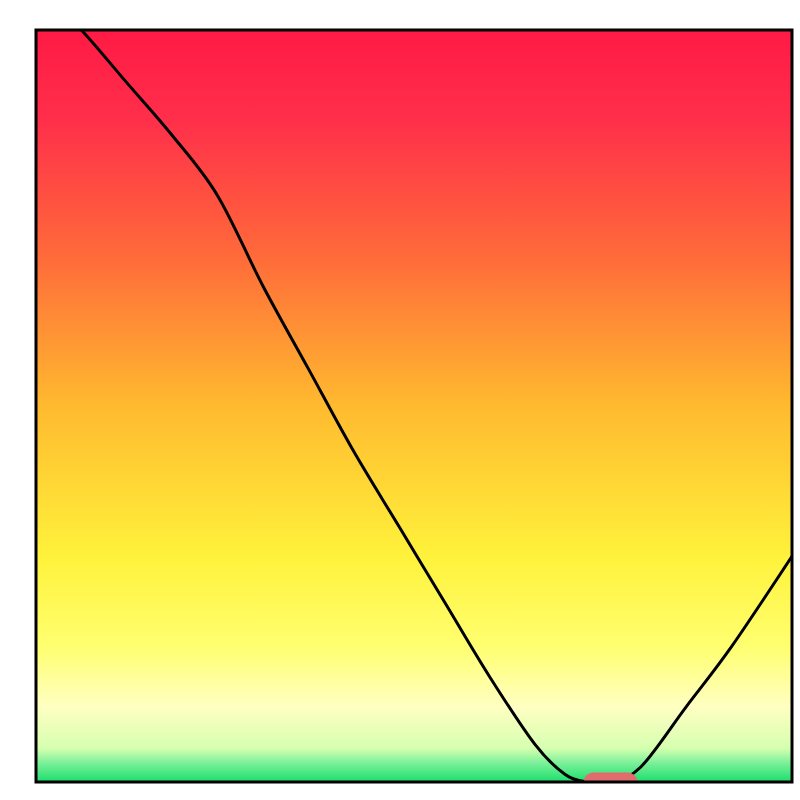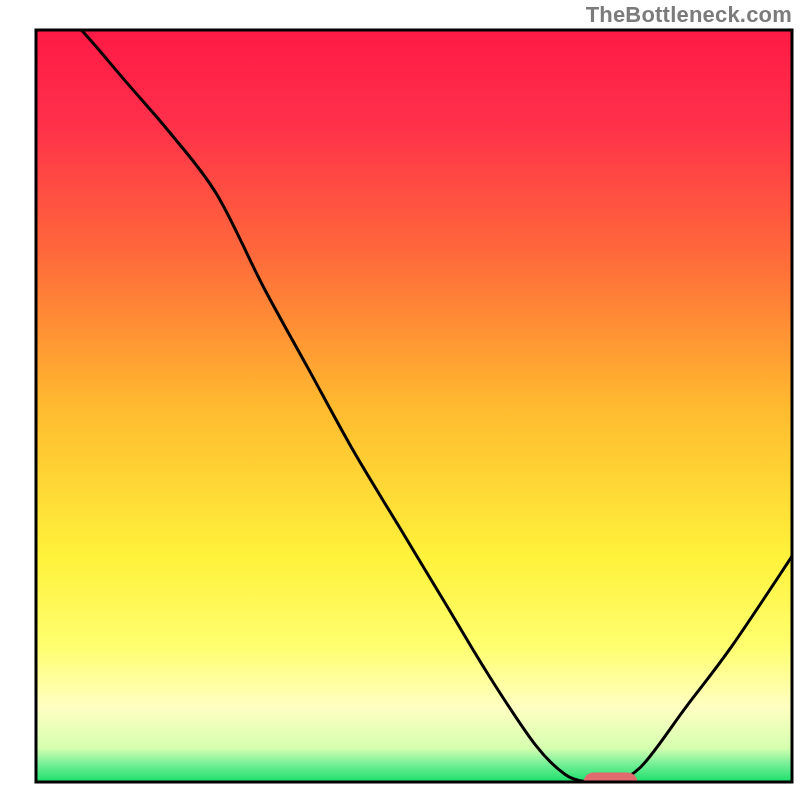--- a/index.html
+++ b/index.html
@@ -27,21 +27,20 @@
     user-select: none;
   }
   svg {
     display: block;
   }
 </style>
 </head>
 <body>
 
 <div class="stage">
-  <div class="watermark">TheBottleneck.com</div>
 
   <svg id="chart-svg" width="800" height="800" viewBox="0 0 800 800" xmlns="http://www.w3.org/2000/svg">
     <defs>
       <linearGradient id="heat" x1="0" y1="0" x2="0" y2="1">
           <stop offset="0.00%" stop-color="#ff1a45"></stop>
           <stop offset="12.00%" stop-color="#ff2f4a"></stop>
           <stop offset="30.00%" stop-color="#ff6a3a"></stop>
           <stop offset="50.00%" stop-color="#ffba2f"></stop>
           <stop offset="70.00%" stop-color="#fff23b"></stop>
           <stop offset="82.00%" stop-color="#ffff70"></stop>

